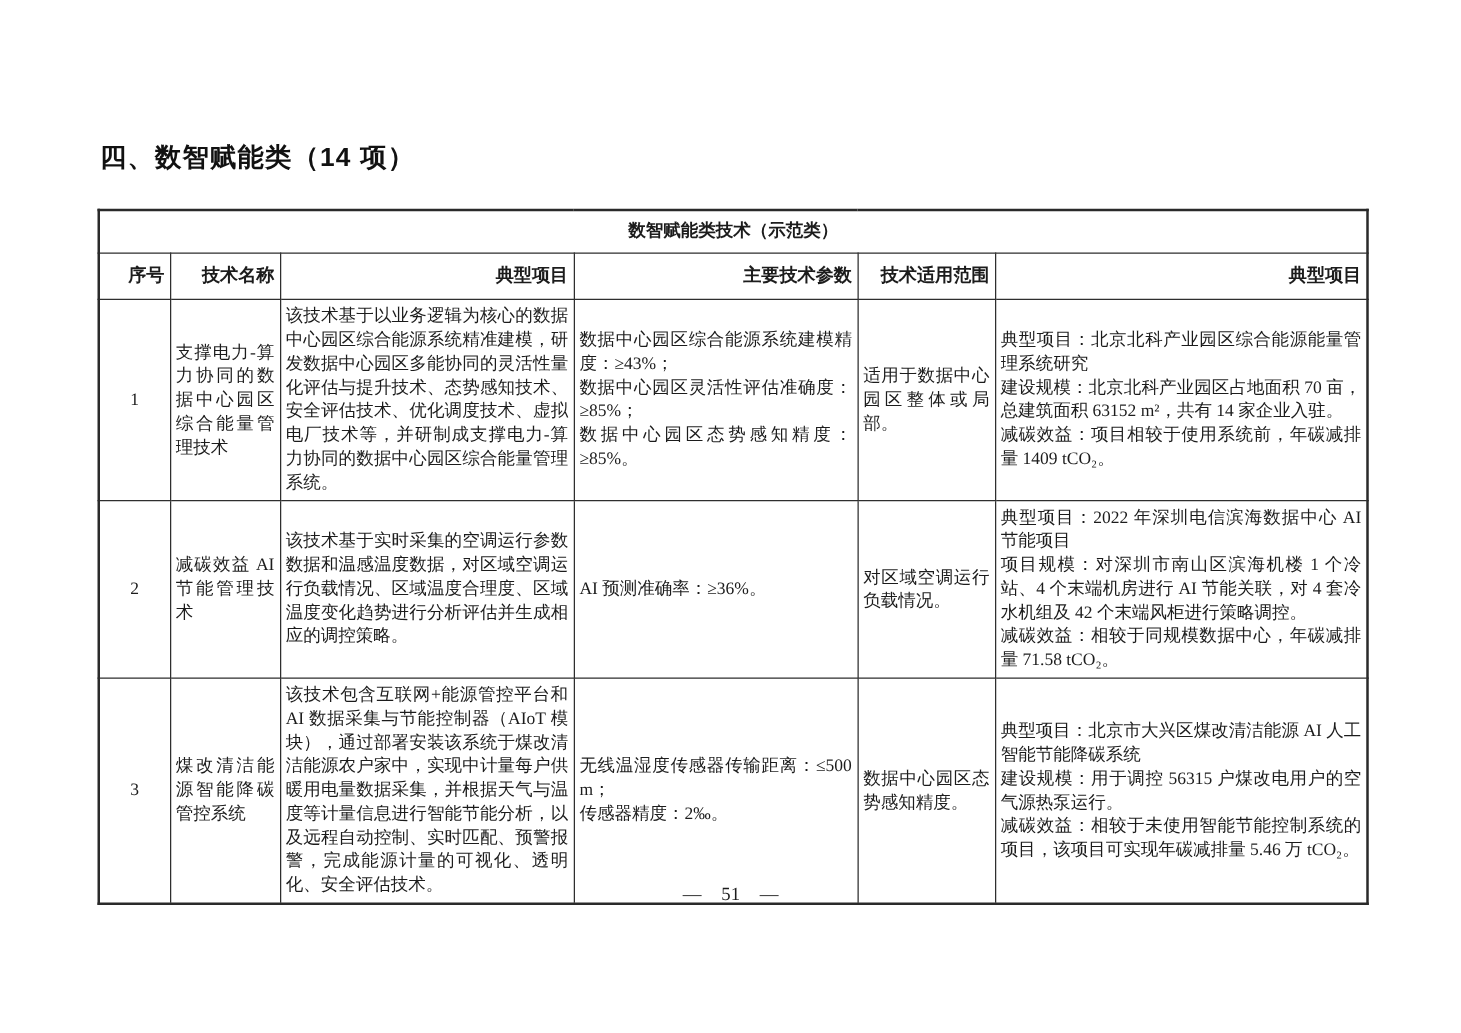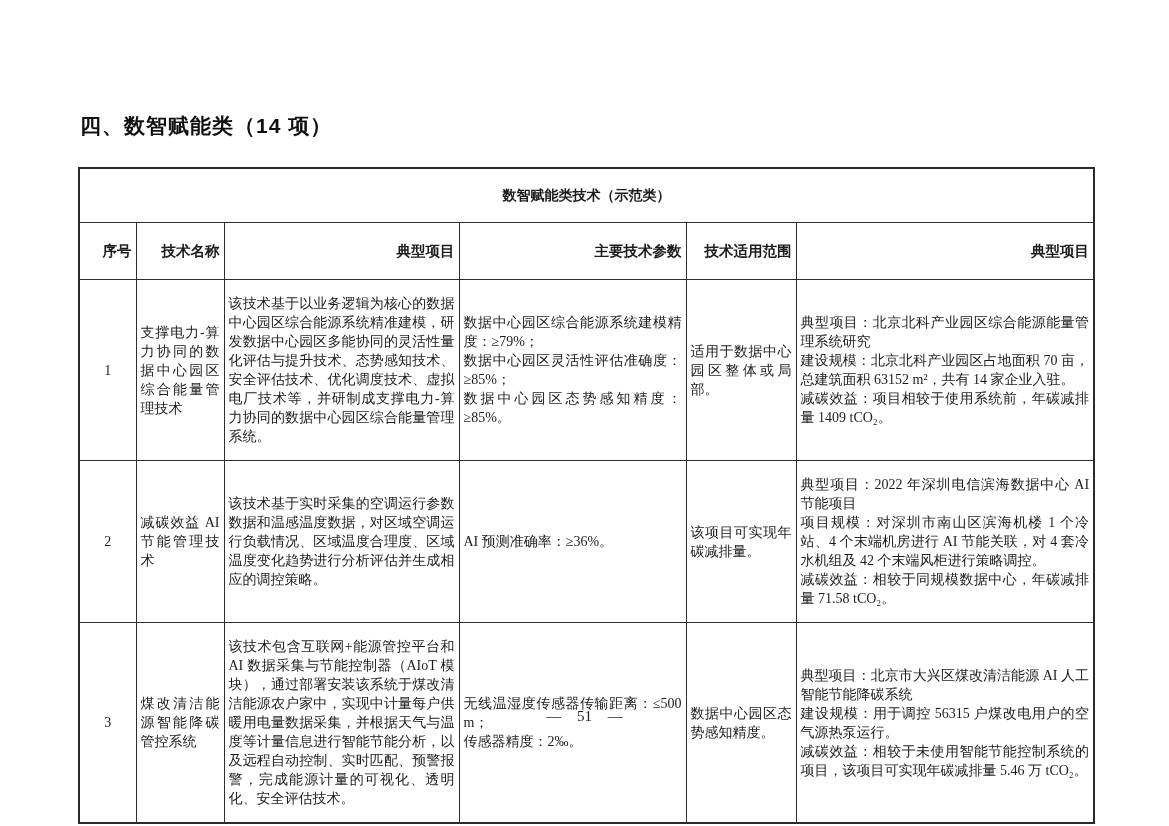--- a/index.html
+++ b/index.html
@@ -30,21 +30,21 @@
     position: absolute;
     left: 78px;
     top: 167px;
     width: 1015px;
     border-collapse: collapse;
     table-layout: fixed;
     border: 2px solid #2a2a2a;
   }
   table.tech-table td {
     border: 1px solid #2e2e2e;
-    padding: 14px 4px;
+    padding: 4px 4px;
     vertical-align: middle;
     font-size: 14px;
     line-height: 19px;
     color: #1c1c1c;
     overflow: hidden;
   }
   td.caption-cell {
     height: 25px;
     text-align: center;
     font-weight: bold;
@@ -105,35 +105,35 @@
         <td>典型项目</td>
         <td>主要技术参数</td>
         <td>技术适用范围</td>
         <td>典型项目</td>
       </tr>
 
       <tr class="data-row-1">
         <td class="cell-index">1</td>
         <td class="cell-name">支撑电力-算力协同的数据中心园区综合能量管理技术</td>
         <td class="cell-content">该技术基于以业务逻辑为核心的数据中心园区综合能源系统精准建模，研发数据中心园区多能协同的灵活性量化评估与提升技术、态势感知技术、安全评估技术、优化调度技术、虚拟电厂技术等，并研制成支撑电力-算力协同的数据中心园区综合能量管理系统。</td>
-        <td class="cell-params">数据中心园区综合能源系统建模精度：≥79%；
+        <td class="cell-params">数据中心园区综合能源系统建模精度：≥43%；
 数据中心园区灵活性评估准确度：≥85%；
 数据中心园区态势感知精度：≥85%。</td>
         <td class="cell-scope">适用于数据中心园区整体或局部。</td>
         <td class="cell-project">典型项目：北京北科产业园区综合能源能量管理系统研究
 建设规模：北京北科产业园区占地面积 70 亩，总建筑面积 63152 m²，共有 14 家企业入驻。
 减碳效益：项目相较于使用系统前，年碳减排量 1409 tCO₂。</td>
       </tr>
 
       <tr class="data-row-2">
         <td class="cell-index">2</td>
         <td class="cell-name">减碳效益 AI 节能管理技术</td>
         <td class="cell-content">该技术基于实时采集的空调运行参数数据和温感温度数据，对区域空调运行负载情况、区域温度合理度、区域温度变化趋势进行分析评估并生成相应的调控策略。</td>
         <td class="cell-params">AI 预测准确率：≥36%。</td>
-        <td class="cell-scope">该项目可实现年碳减排量。</td>
+        <td class="cell-scope">对区域空调运行负载情况。</td>
         <td class="cell-project">典型项目：2022 年深圳电信滨海数据中心 AI 节能项目
 项目规模：对深圳市南山区滨海机楼 1 个冷站、4 个末端机房进行 AI 节能关联，对 4 套冷水机组及 42 个末端风柜进行策略调控。
 减碳效益：相较于同规模数据中心，年碳减排量 71.58 tCO₂。</td>
       </tr>
 
       <tr class="data-row-3">
         <td class="cell-index">3</td>
         <td class="cell-name">煤改清洁能源智能降碳管控系统</td>
         <td class="cell-content">该技术包含互联网+能源管控平台和 AI 数据采集与节能控制器（AIoT 模块），通过部署安装该系统于煤改清洁能源农户家中，实现中计量每户供暖用电量数据采集，并根据天气与温度等计量信息进行智能节能分析，以及远程自动控制、实时匹配、预警报警，完成能源计量的可视化、透明化、安全评估技术。</td>
         <td class="cell-params">无线温湿度传感器传输距离：≤500 m；

